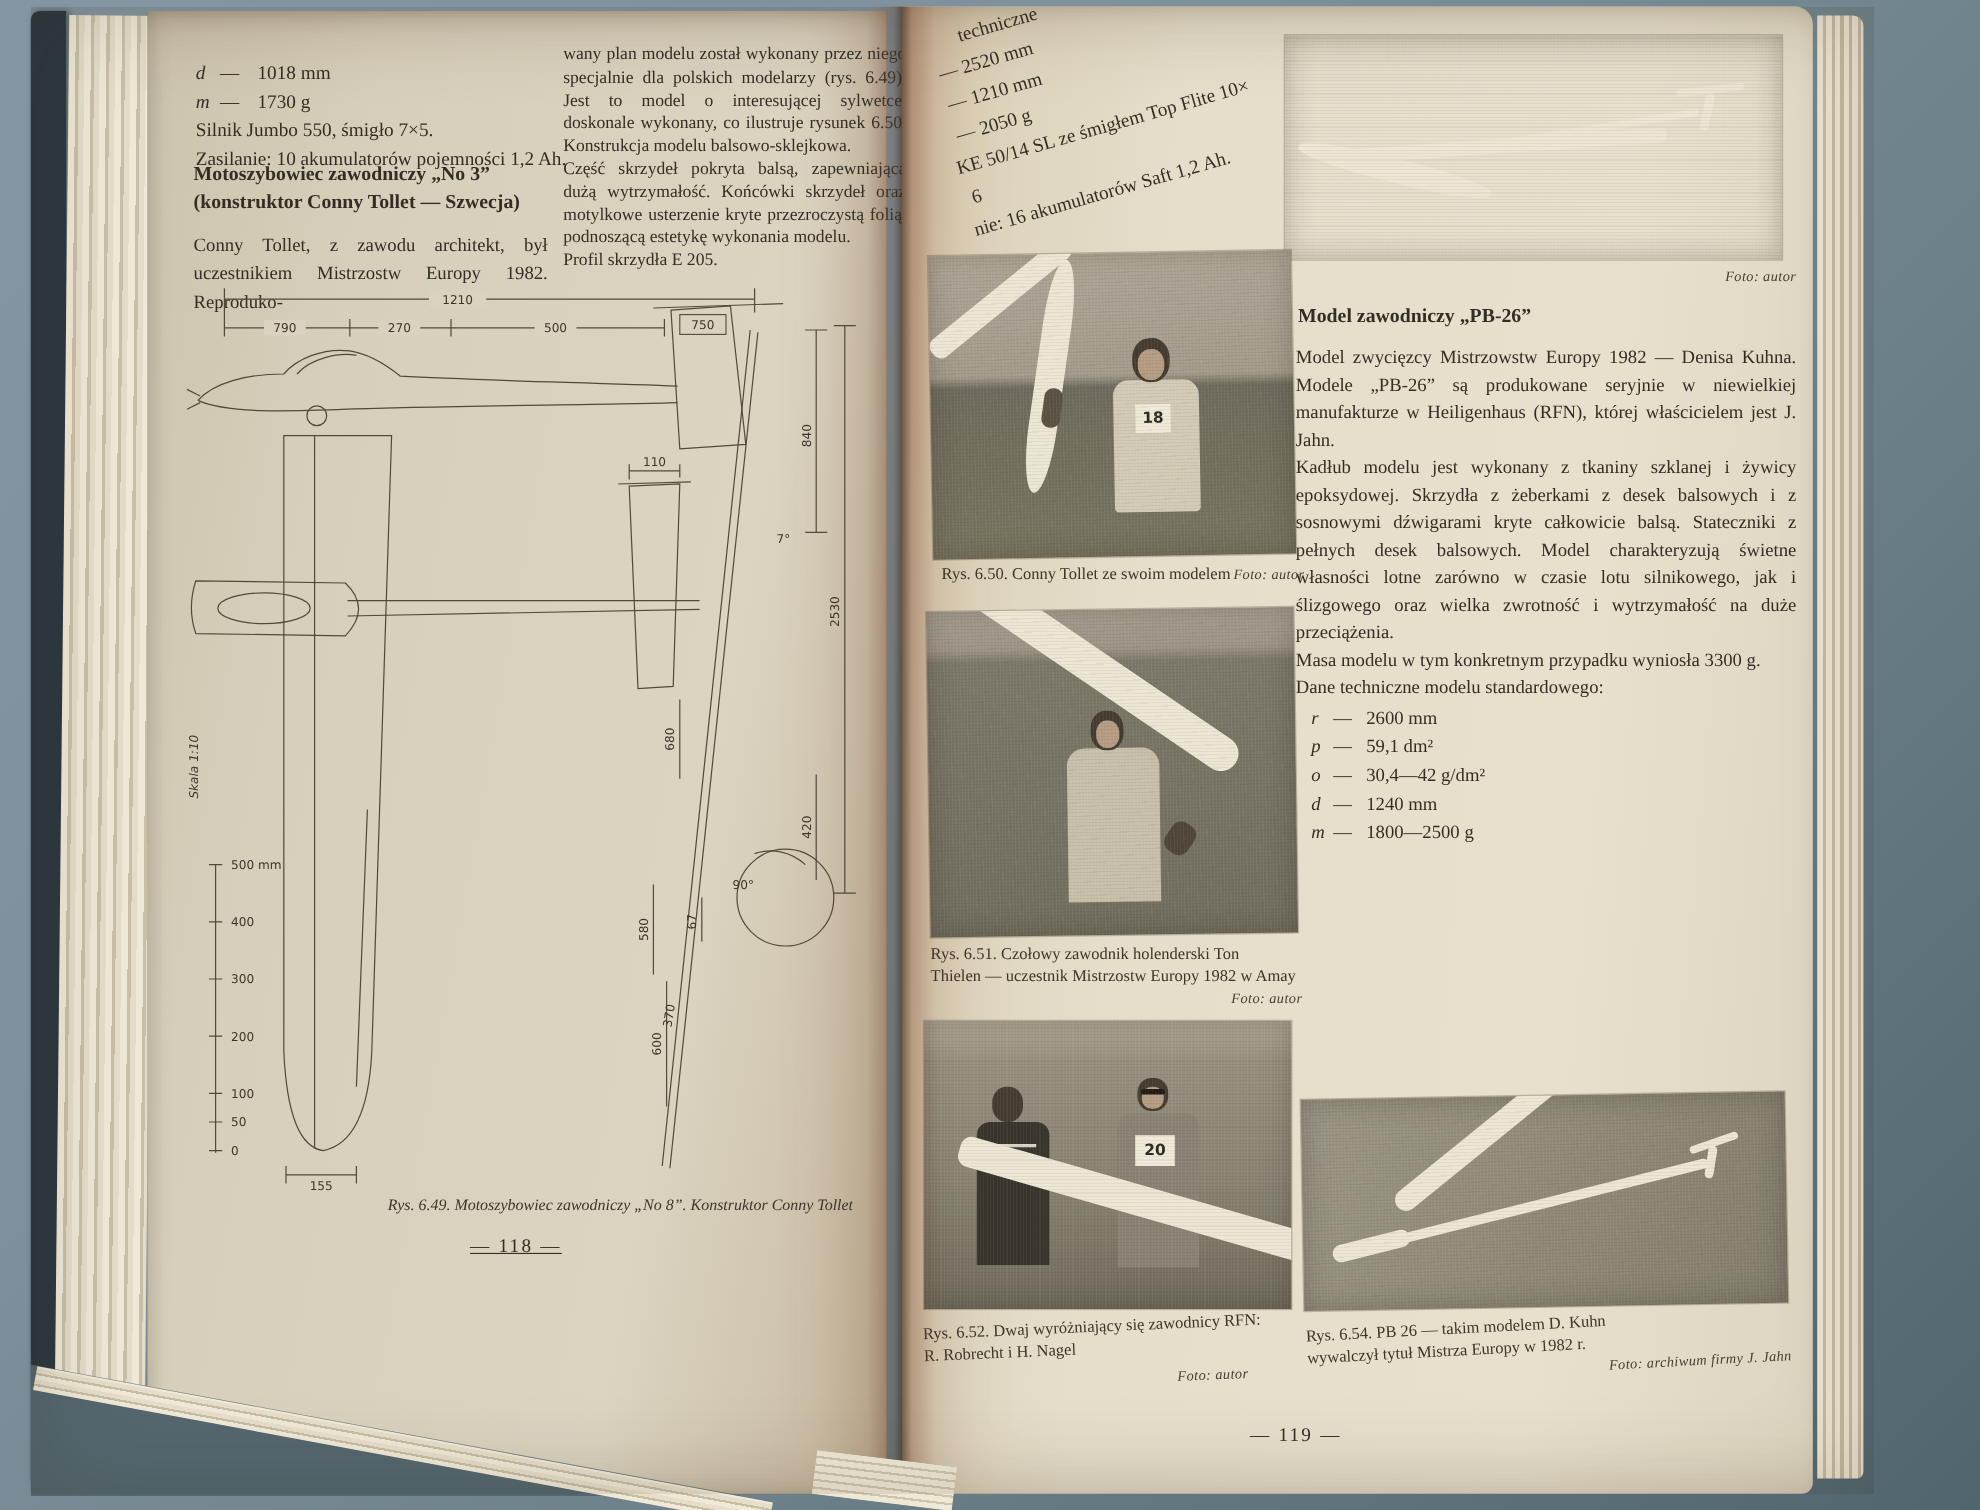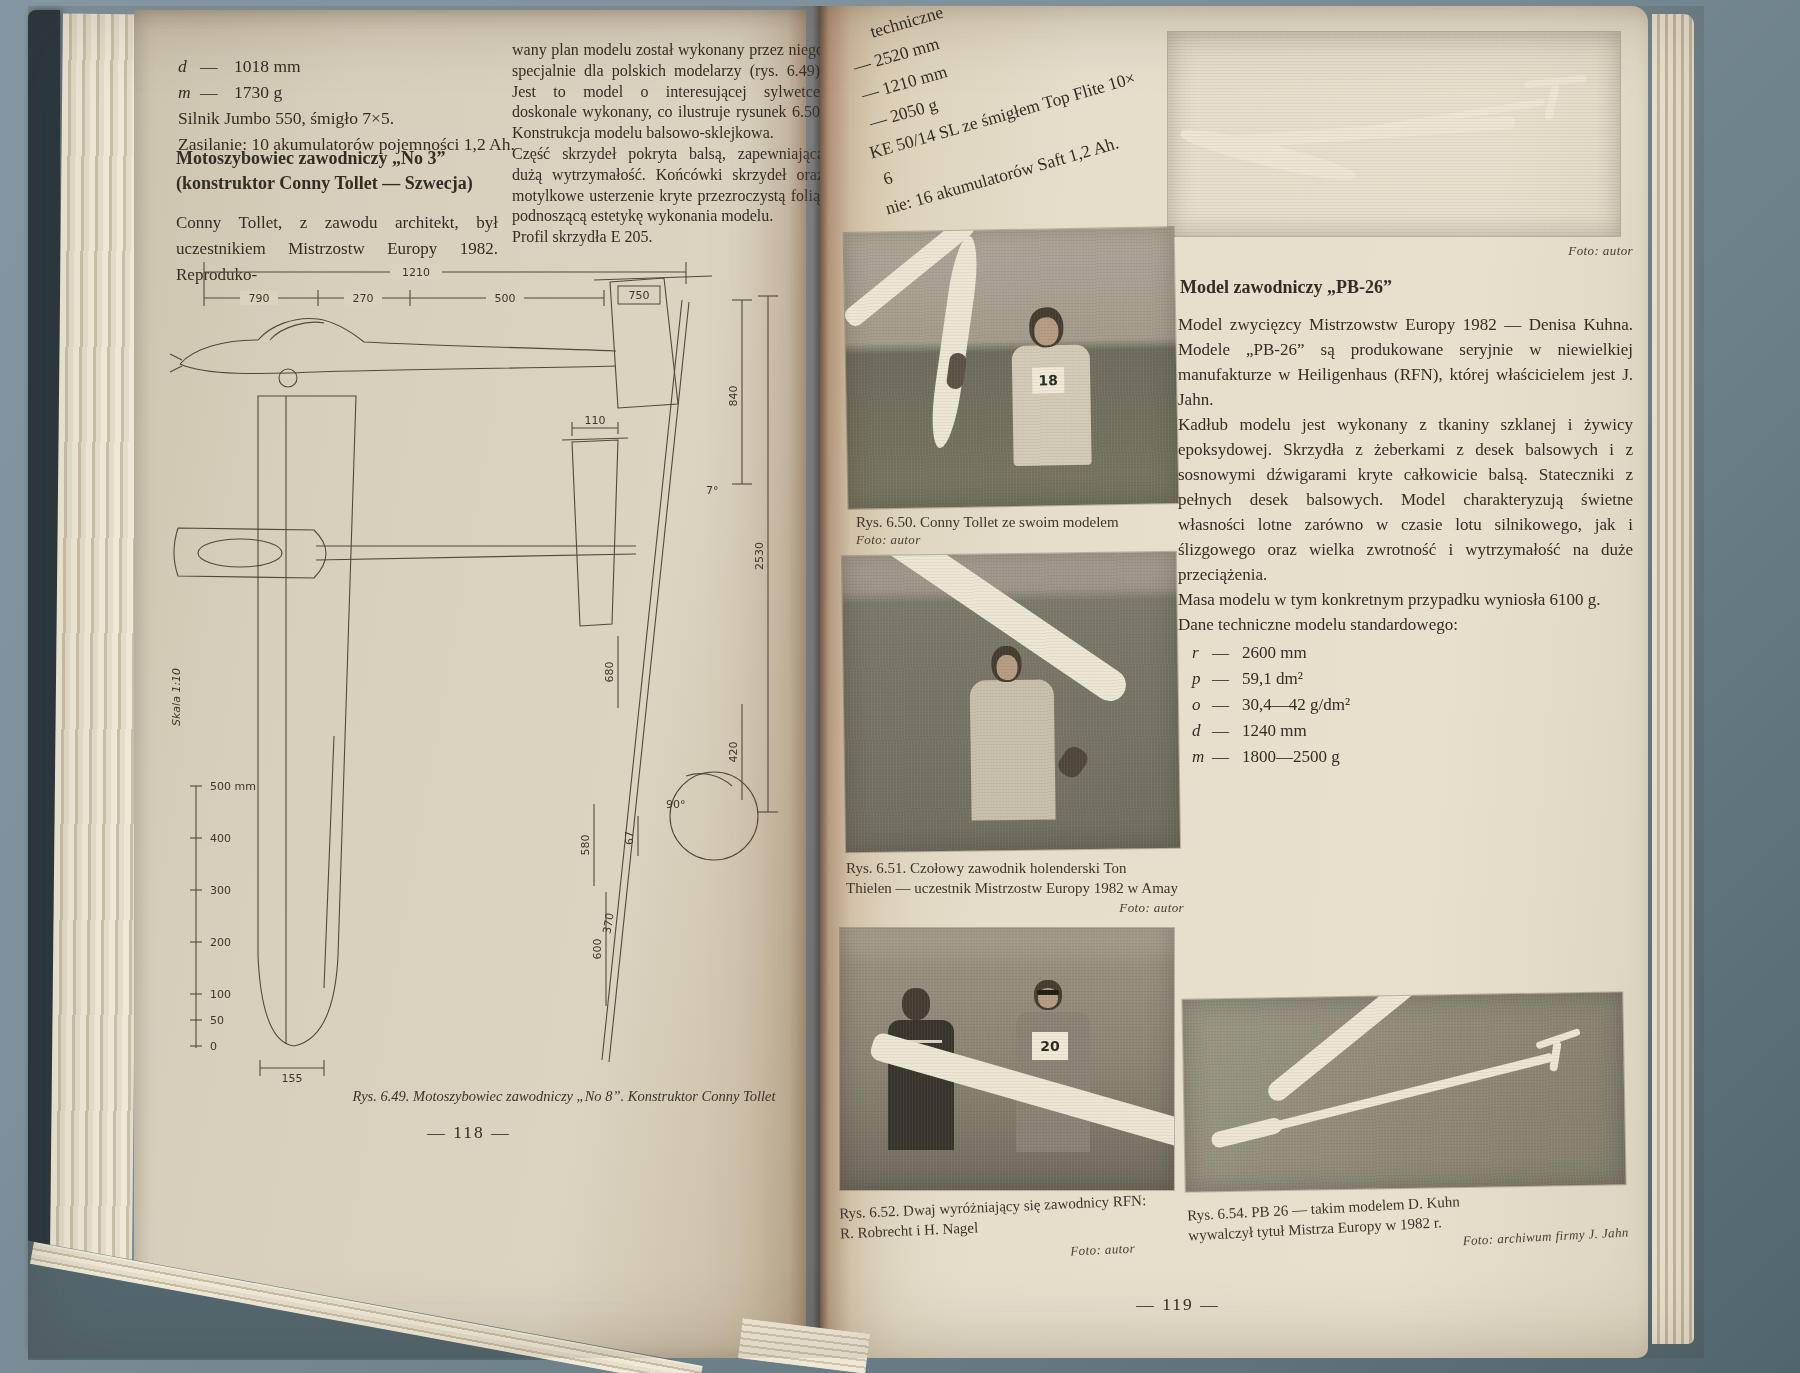--- a/index.html
+++ b/index.html
@@ -45,36 +45,36 @@
   .lp-head{position:absolute;left:42px;top:136px;}
   .lp-col1{position:absolute;left:42px;top:200px;width:322px;font-size:17px;line-height:26px;}
   .lp-col2{position:absolute;left:378px;top:30px;width:312px;font-size:16px;line-height:20.8px;}
   .lp-col2 .p{margin:0;}
   .drw{position:absolute;left:32px;top:246px;width:655px;height:828px;}
   .drw line,.drw path,.drw polygon,.drw circle,.drw ellipse{stroke:#52493a;stroke-width:1.1;fill:none;}
   .drw .lblbg{fill:#d9d2bf;stroke:none;}
   .drw text{fill:#3d362a;font-family:"DejaVu Sans",sans-serif;font-size:11px;stroke:none;}
   .drw .boxed{stroke:#52493a;fill:#d9d2bf;}
   .lp-cap{position:absolute;left:130px;top:1078px;width:600px;text-align:center;white-space:nowrap;font-size:14.5px;color:#3b352a;font-style:italic;}
-  .lp-num{position:absolute;left:250px;top:1112px;width:170px;}
+  .lp-num{position:absolute;left:250px;top:1112px;width:170px;text-decoration:underline;}
 
   
   .rp-topspecs{position:absolute;left:14px;top:22px;transform:rotate(-16deg);transform-origin:left top;font-size:17.5px;line-height:29px;}
   .rp-topspecs div{white-space:nowrap;}
   .tsl0{margin-left:34px;} .tsl1,.tsl2,.tsl3{margin-left:8px;} .tsl5{margin-left:6px;}
   .photo{position:absolute;overflow:hidden;box-shadow:0 0 0 1px rgba(70,58,42,.28),inset 0 0 26px rgba(40,34,22,.28);}
   .photo::after{content:"";position:absolute;inset:0;
     background:repeating-linear-gradient(0deg,rgba(48,42,32,.06) 0 1px,transparent 1px 3px),repeating-linear-gradient(90deg,rgba(255,250,235,.05) 0 1px,transparent 1px 3px);}
   .wht{position:absolute;background:#ece6d5;}
   .p653{left:348px;top:26px;width:452px;height:204px;background:linear-gradient(180deg,#6e6a5c 0%,#6e6a5c 13%,#8e897a 13%,#99948328%,#9a9484 28%,#938d7c 100%);}
   .p650{left:26px;top:224px;width:330px;height:276px;transform:rotate(-1deg);background:linear-gradient(180deg,#b2ab9b 0%,#aaa395 10%,#a39c8d 40%,#6e6b5e 44%,#77745f 100%);}
   .p651{left:24px;top:548px;width:334px;height:296px;transform:rotate(-.8deg);background:linear-gradient(180deg,#a9a294 0%,#9b9486 12%,#7b7769 16%,#716d5f 100%);}
   .p652{left:20px;top:922px;width:334px;height:262px;background:linear-gradient(180deg,#b0a897 0%,#978f7e 14%,#8a8475 52%,#6f6a5b 100%);}
   .p654{left:364px;top:990px;width:440px;height:192px;transform:rotate(-1deg);background:linear-gradient(120deg,#9a9585 0%,#8d8878 55%,#827d6d 100%);}
-  .cap650{position:absolute;left:36px;top:506px;width:330px;display:flex;justify-content:space-between;align-items:baseline;flex-direction:column;}
+  .cap650{position:absolute;left:36px;top:506px;width:330px;display:flex;justify-content:space-between;align-items:baseline;}
   .cap651{position:absolute;left:26px;top:852px;width:338px;}
   .cap651 .credit{display:block;text-align:right;margin-top:2px;}
   .cap652{position:absolute;left:20px;top:1190px;width:342px;transform:rotate(-2.5deg);}
   .cap652 .credit{display:block;text-align:right;padding-right:48px;margin-top:10px;}
   .rp-col{position:absolute;left:358px;top:234px;width:455px;}
   .cap653{display:flex;flex-direction:column;}
   .cap653 .credit{text-align:right;margin-top:3px;}
   .rp-head{font-weight:bold;font-size:18px;margin:18px 0 14px 2px;}
   .rp-col .p{font-size:17px;line-height:25px;margin:0;}
   .rp-specs{margin-top:6px;margin-left:14px;}
@@ -336,21 +336,21 @@
         <span class="credit">Foto: autor</span>
       </div>
 
       <div class="rp-col">
         <div class="cap653">
           <span class="credit">Foto: autor</span>
         </div>
         <div class="rp-head">Model zawodniczy „PB-26”</div>
         <div class="p">Model zwycięzcy Mistrzowstw Europy 1982 — Denisa Kuhna. Modele „PB-26” są produkowane seryjnie w niewielkiej manufakturze w Heiligenhaus (RFN), której właścicielem jest J. Jahn.</div>
         <div class="p">Kadłub modelu jest wykonany z tkaniny szklanej i żywicy epoksydowej. Skrzydła z żeberkami z desek balsowych i z sosnowymi dźwigarami kryte całkowicie balsą. Stateczniki z pełnych desek balsowych. Model charakteryzują świetne własności lotne zarówno w czasie lotu silnikowego, jak i ślizgowego oraz wielka zwrotność i wytrzymałość na duże przeciążenia.</div>
-        <div class="p">Masa modelu w tym konkretnym przypadku wyniosła 6100 g.</div>
+        <div class="p">Masa modelu w tym konkretnym przypadku wyniosła 3300 g.</div>
         <div class="p">Dane techniczne modelu standardowego:</div>
         <div class="rp-specs">
           <div class="sp-row">
             <span class="sp-sym">r</span>
             <span class="sp-dash">—</span>
             <span>2600 mm</span>
           </div>
           <div class="sp-row">
             <span class="sp-sym">p</span>
             <span class="sp-dash">—</span>

